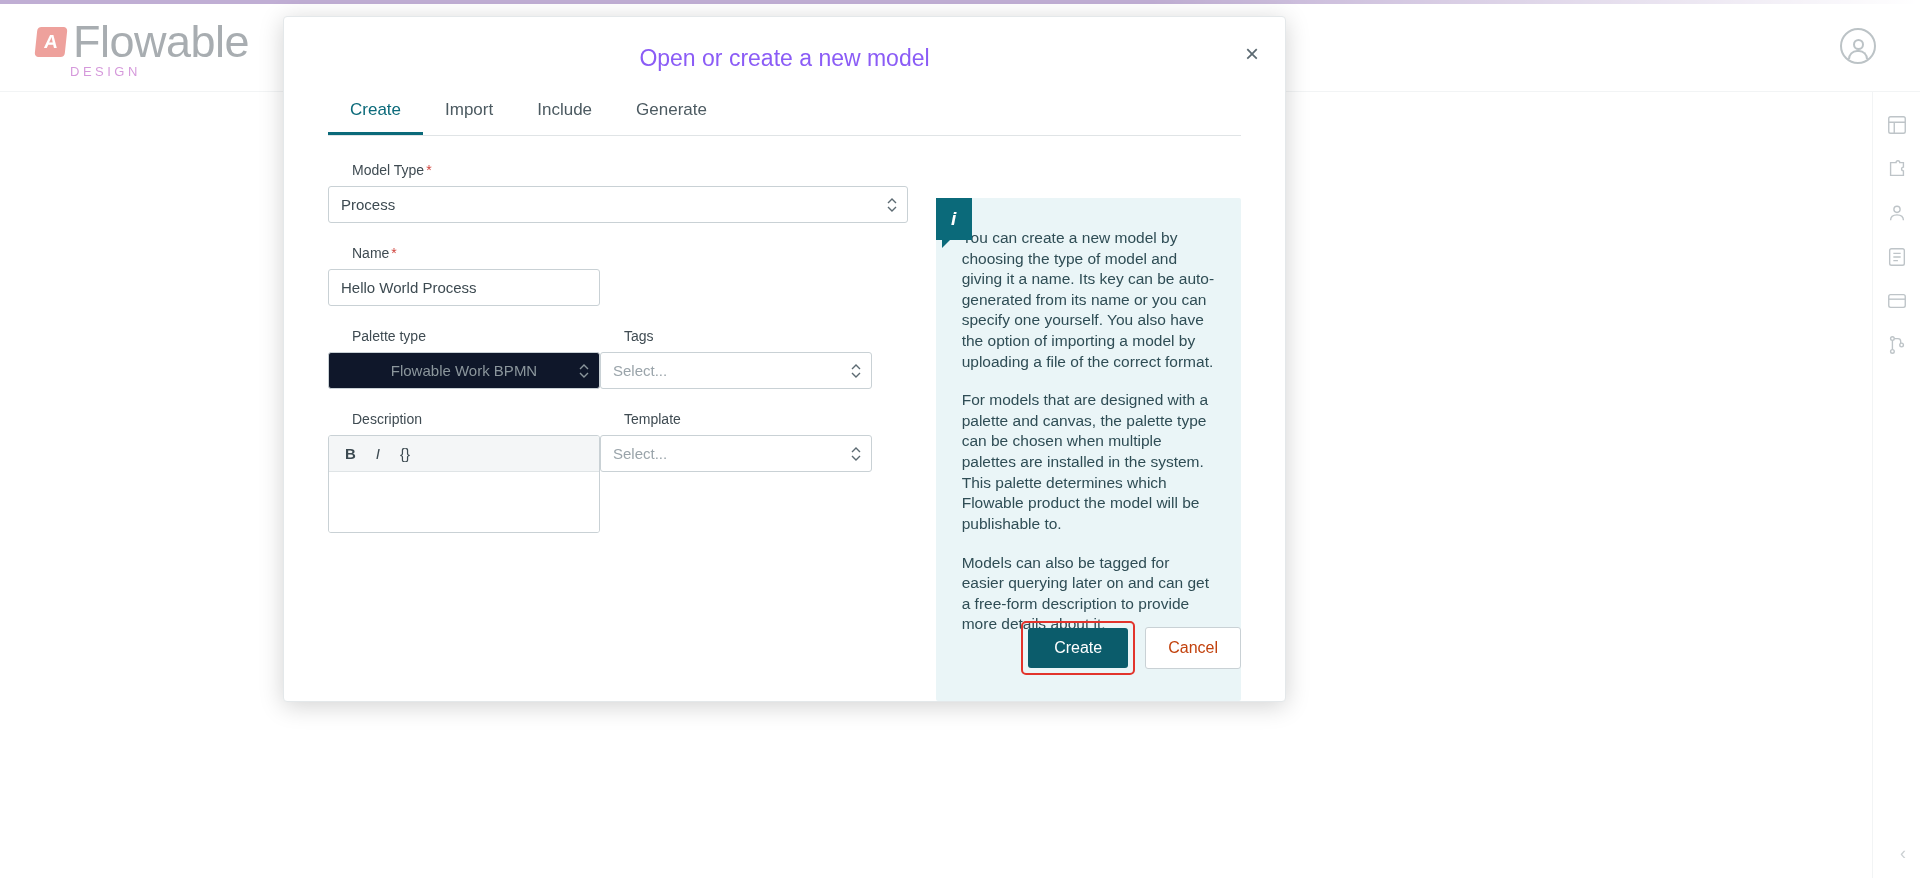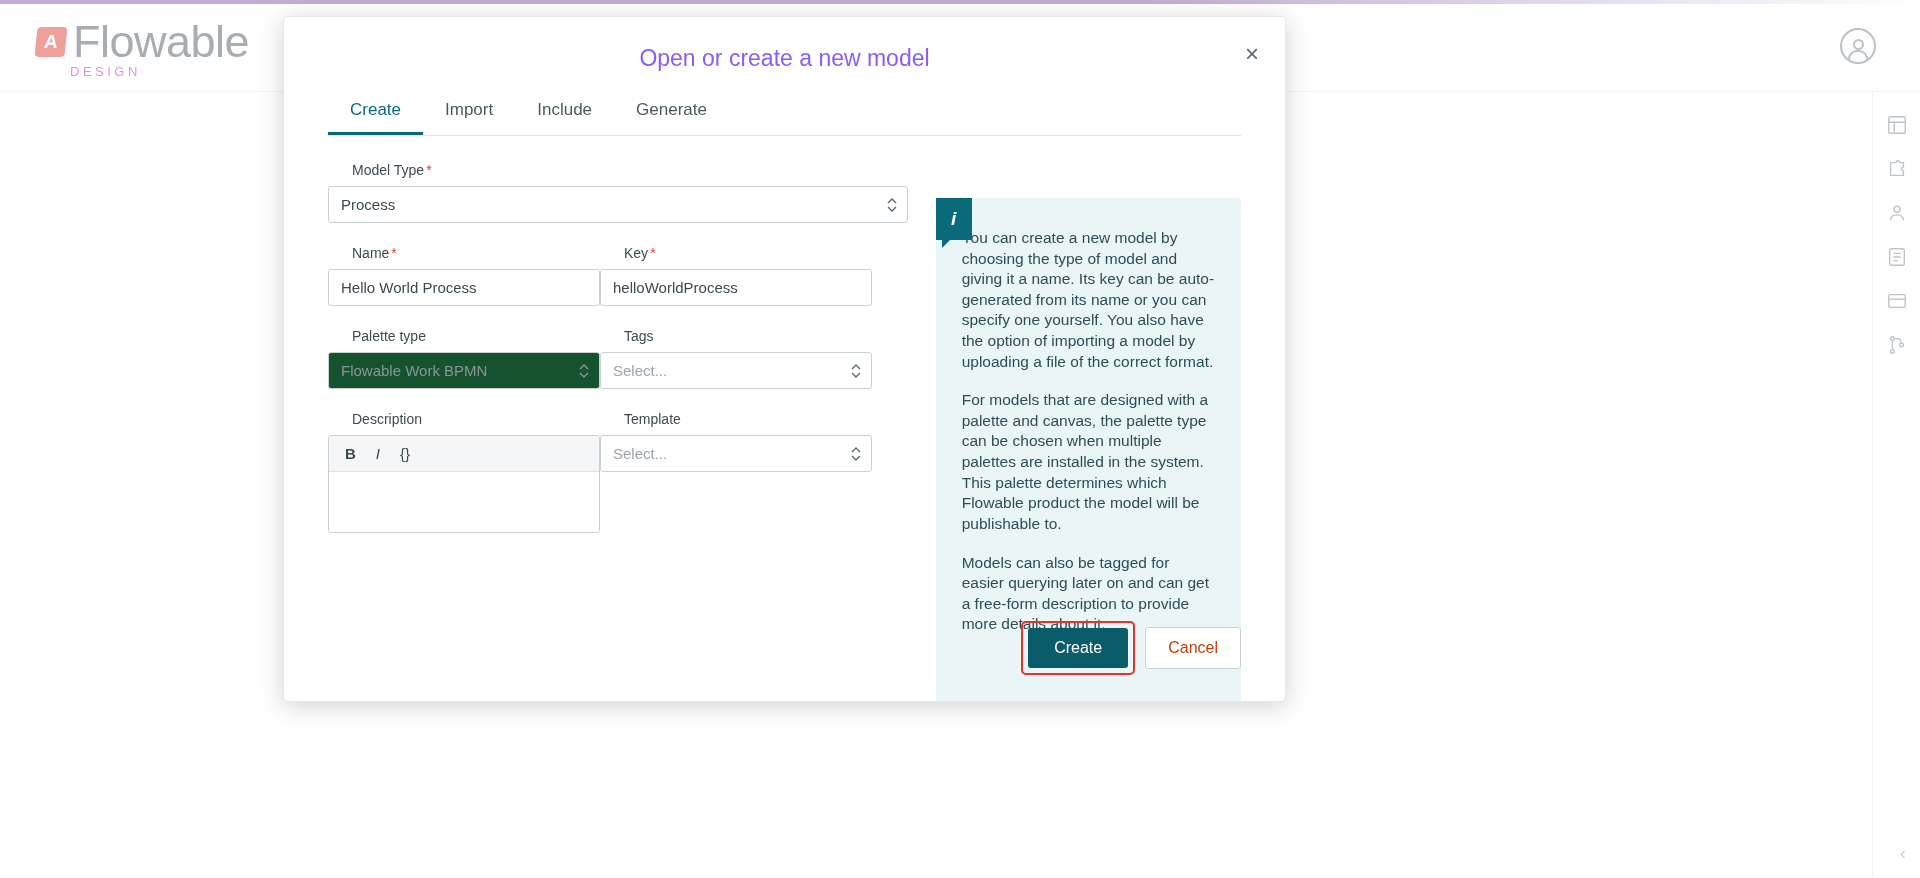--- a/index.html
+++ b/index.html
@@ -112,21 +112,21 @@
     font-size: 14px; color: #3f4b52; margin-bottom: 8px; display: block; margin-left: 24px;
   }
   .req { color: #d0433c; margin-left: 2px; }
   .select, .input {
     width: 100%; height: 37px;
     border: 1px solid #c9d1d5; border-radius: 3px;
     background: #fff; color: #3d4a51; font-size: 15px;
     padding: 0 12px; display: flex; align-items: center;
     position: relative;
   }
-  .select.disabled { background: #14532d; color: #8b969c; }
+  .select.disabled { background: #0f172a; color: #8b969c; justify-content: center; }
   .spinner {
     position: absolute; right: 10px; top: 50%; transform: translateY(-50%);
     display: flex; flex-direction: column; gap: 2px; color:#5c6a72;
   }
   .spinner svg { display:block; }
   .row2 { display: flex; margin-top: 22px; }
   .col-half { width: 272px; }
   .placeholder { color: #9aa4aa; }
   .rte {
     width: 272px; border: 1px solid #c9d1d5; border-radius: 3px; overflow: hidden;
@@ -264,28 +264,20 @@
 
         <div class="row2">
           <div class="col-half">
             <label class="field-label">
               <span>Name</span><span class="req">*</span>
             </label>
             <div class="input">
               <span>Hello World Process</span>
             </div>
           </div>
-          <div class="col-half">
-            <label class="field-label">
-              <span>Key</span><span class="req">*</span>
-            </label>
-            <div class="input">
-              <span>helloWorldProcess</span>
-            </div>
-          </div>
         </div>
 
         <div class="row2">
           <div class="col-half">
             <label class="field-label">Palette type</label>
             <div class="select disabled">
               <span>Flowable Work BPMN</span>
               <span class="spinner">
                 <svg width="10" height="6" viewBox="0 0 10 6" fill="none" stroke="#8b969c" stroke-width="1.4">
                     <path d="M1 5 5 1 9 5"></path>

